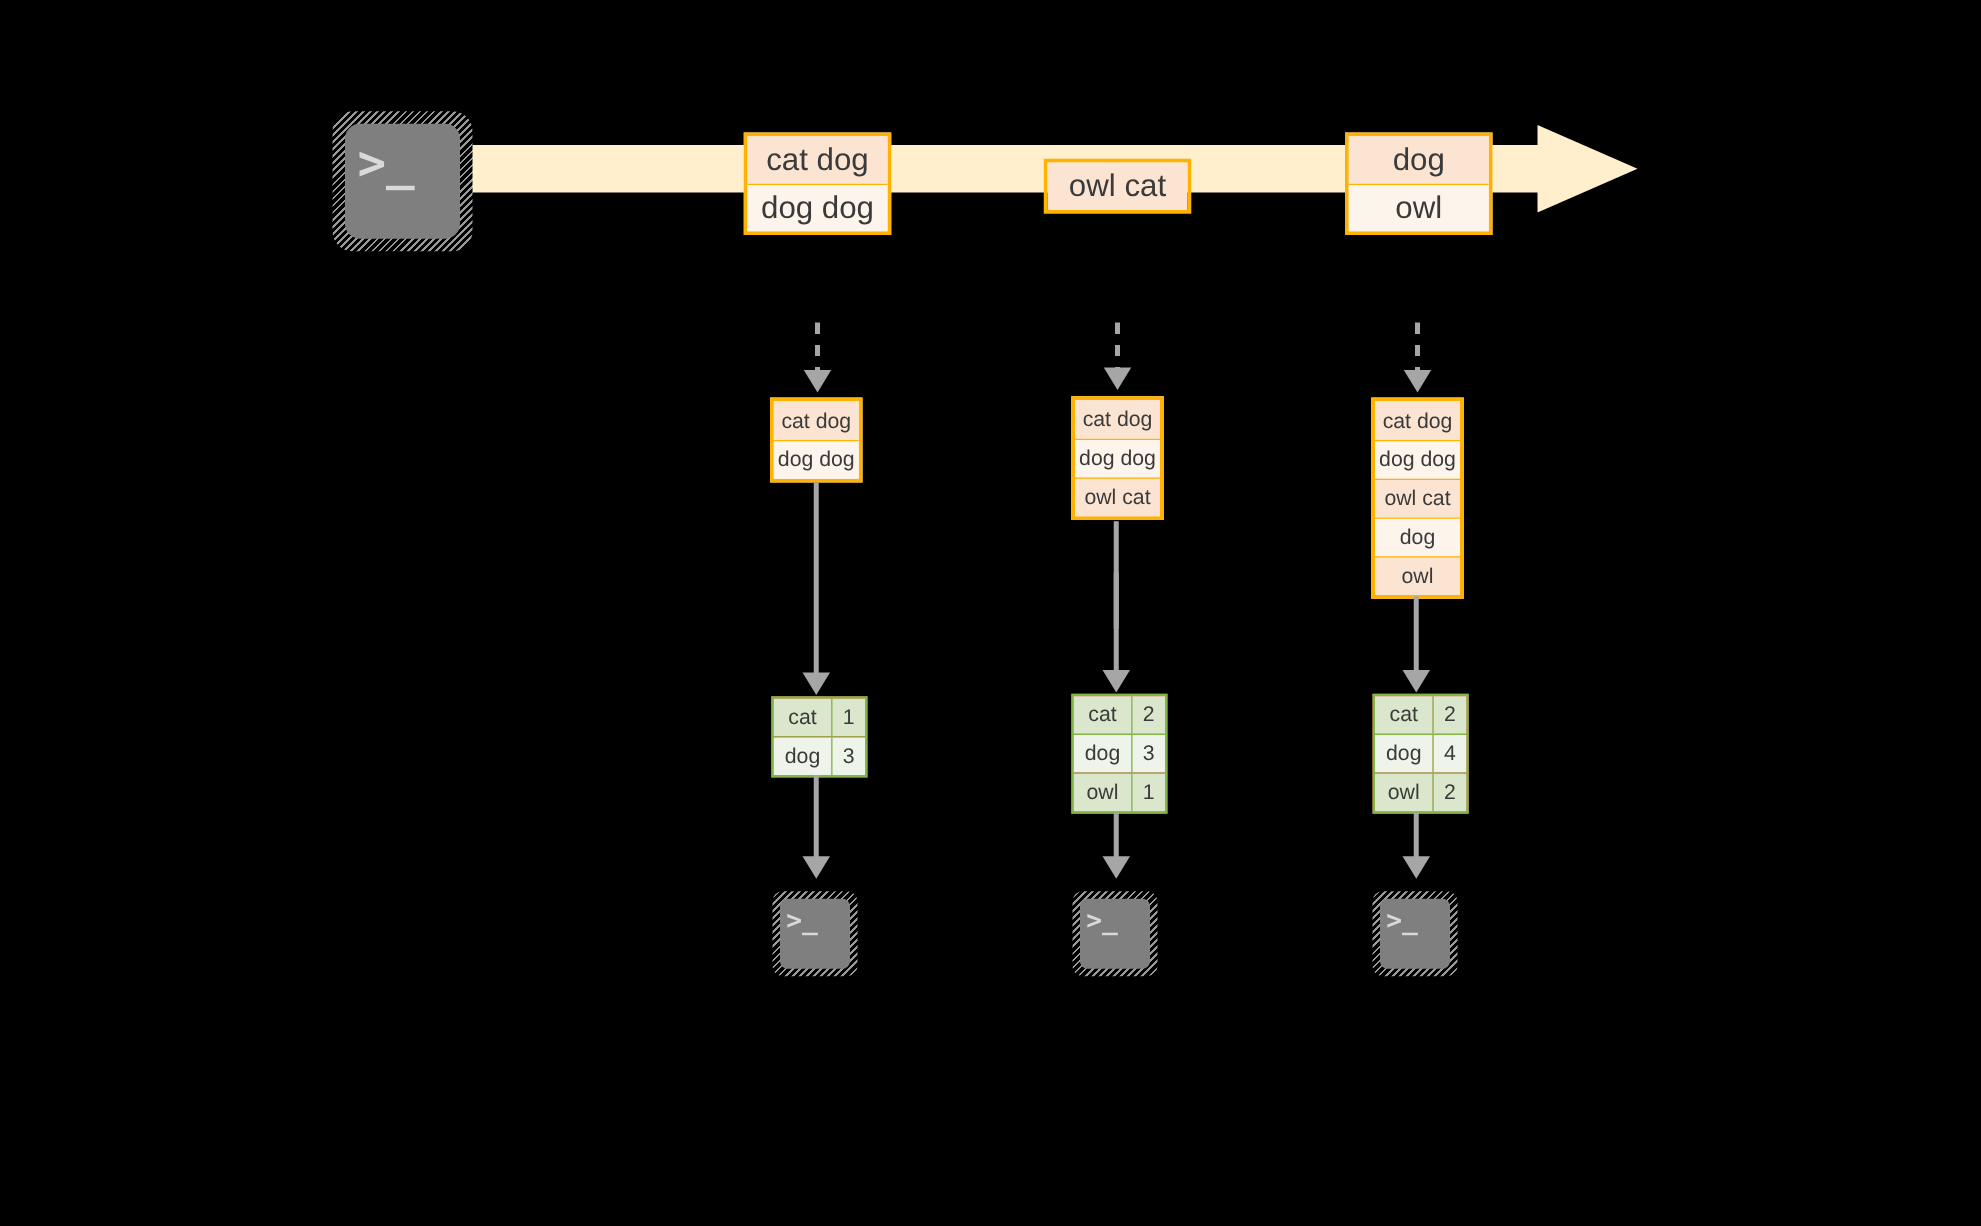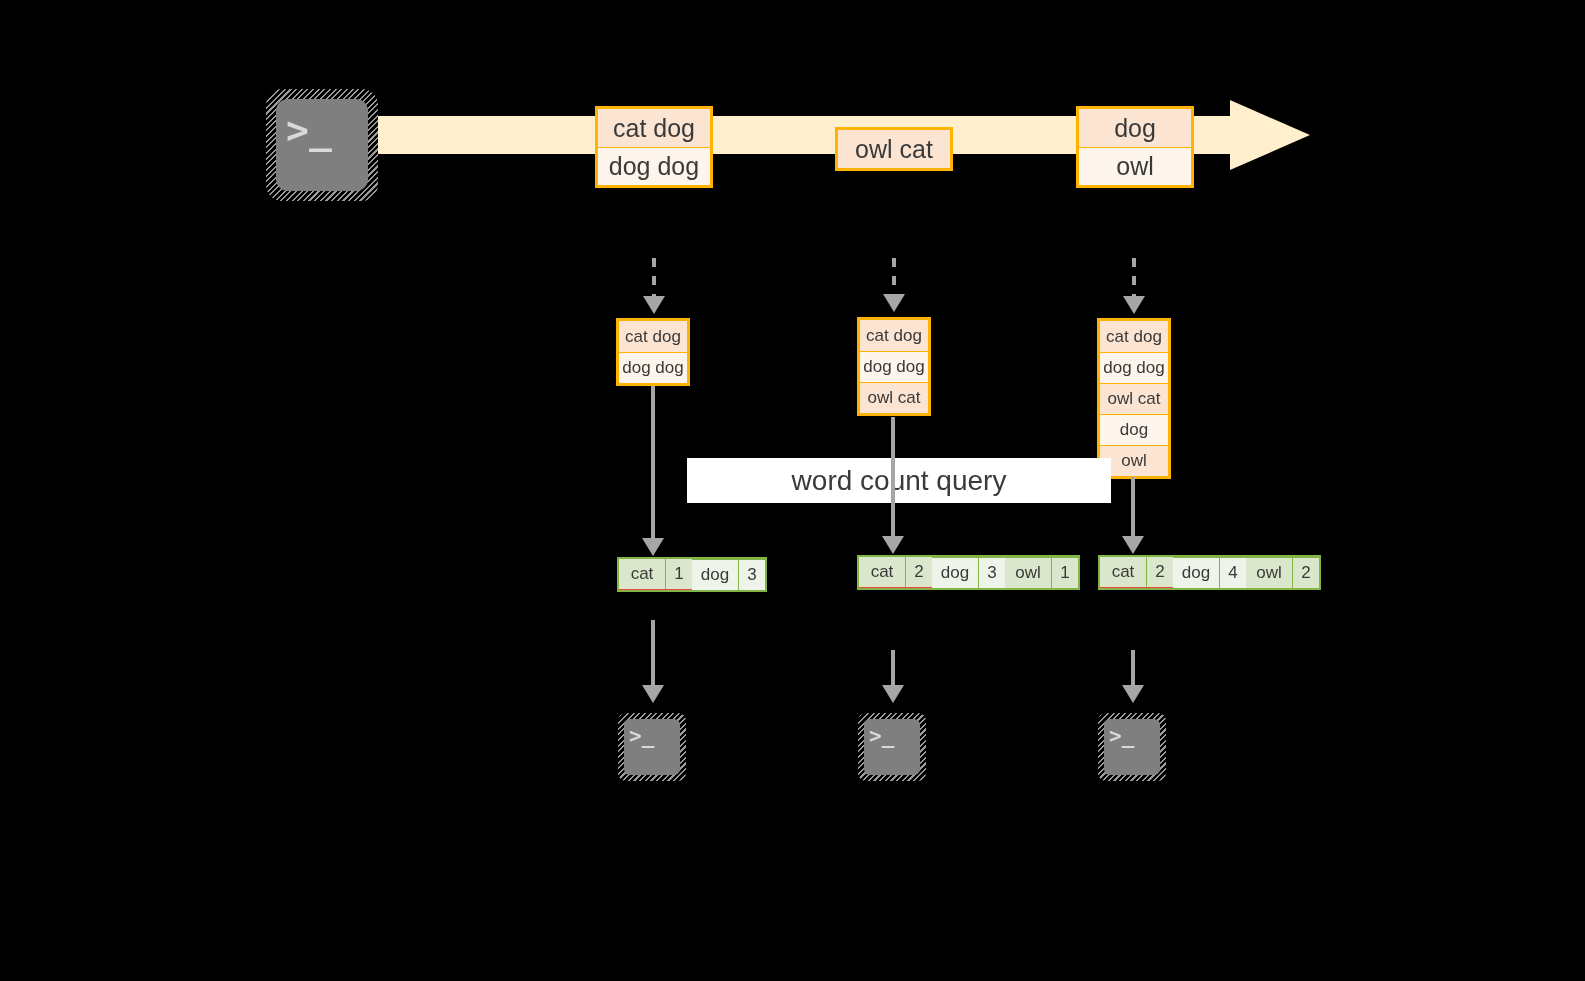--- a/index.html
+++ b/index.html
@@ -85,21 +85,21 @@
   .ebox.top  { }
   .ebox.top .row { height: 38px; font-size: 25px; }
   .ebox.mini .row { height: 31px; font-size: 17px; }
 
   
   .gtable {
     position: absolute;
     box-sizing: border-box;
     border: 2.5px solid #82B446;
     display: flex;
-    flex-direction: row;
+    flex-direction: column;
     background: #ef4444;
   }
   .gtable .grow {
     display: flex;
     height: 30px;
     border-top: 1.5px solid #82B446;
   }
   .gtable .grow:first-child { border-top: none; }
   .gtable .grow.shade .gc { background: #DBE7CC; }
   .gtable .gc {
@@ -205,23 +205,20 @@
 
   <div class="vline" style="left:651px; top:386px; height:155px;"></div>
   <div class="vhead" style="left:642px; top:538px;"></div>
 
   <div class="vline" style="left:891px; top:417px; height:124px;"></div>
   <div class="vhead" style="left:882px; top:536px;"></div>
 
   <div class="vline" style="left:1131px; top:477px; height:64px;"></div>
   <div class="vhead" style="left:1122px; top:536px;"></div>
 
-  <div class="query-band" style="left:687px; top:458px; width:424px; height:45px;">
-    <span>word count query</span>
-  </div>
 
   <div class="vline" style="left:891px; top:458px; height:45px;"></div>
 
   <div class="gtable" style="left:617px; top:557px;">
     <div class="grow shade">
       <span class="gc word">cat</span>
       <span class="gc count">1</span>
     </div>
     <div class="grow">
       <span class="gc word">dog</span>

